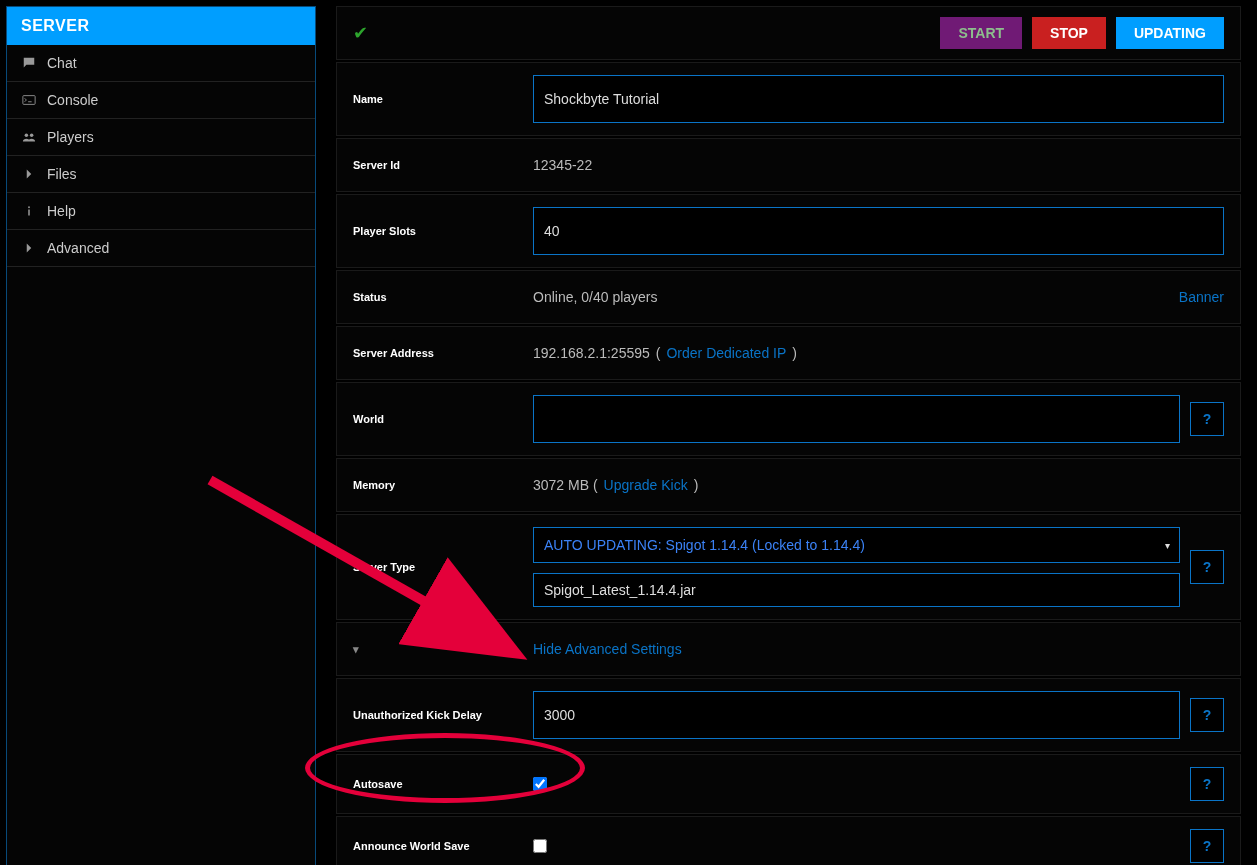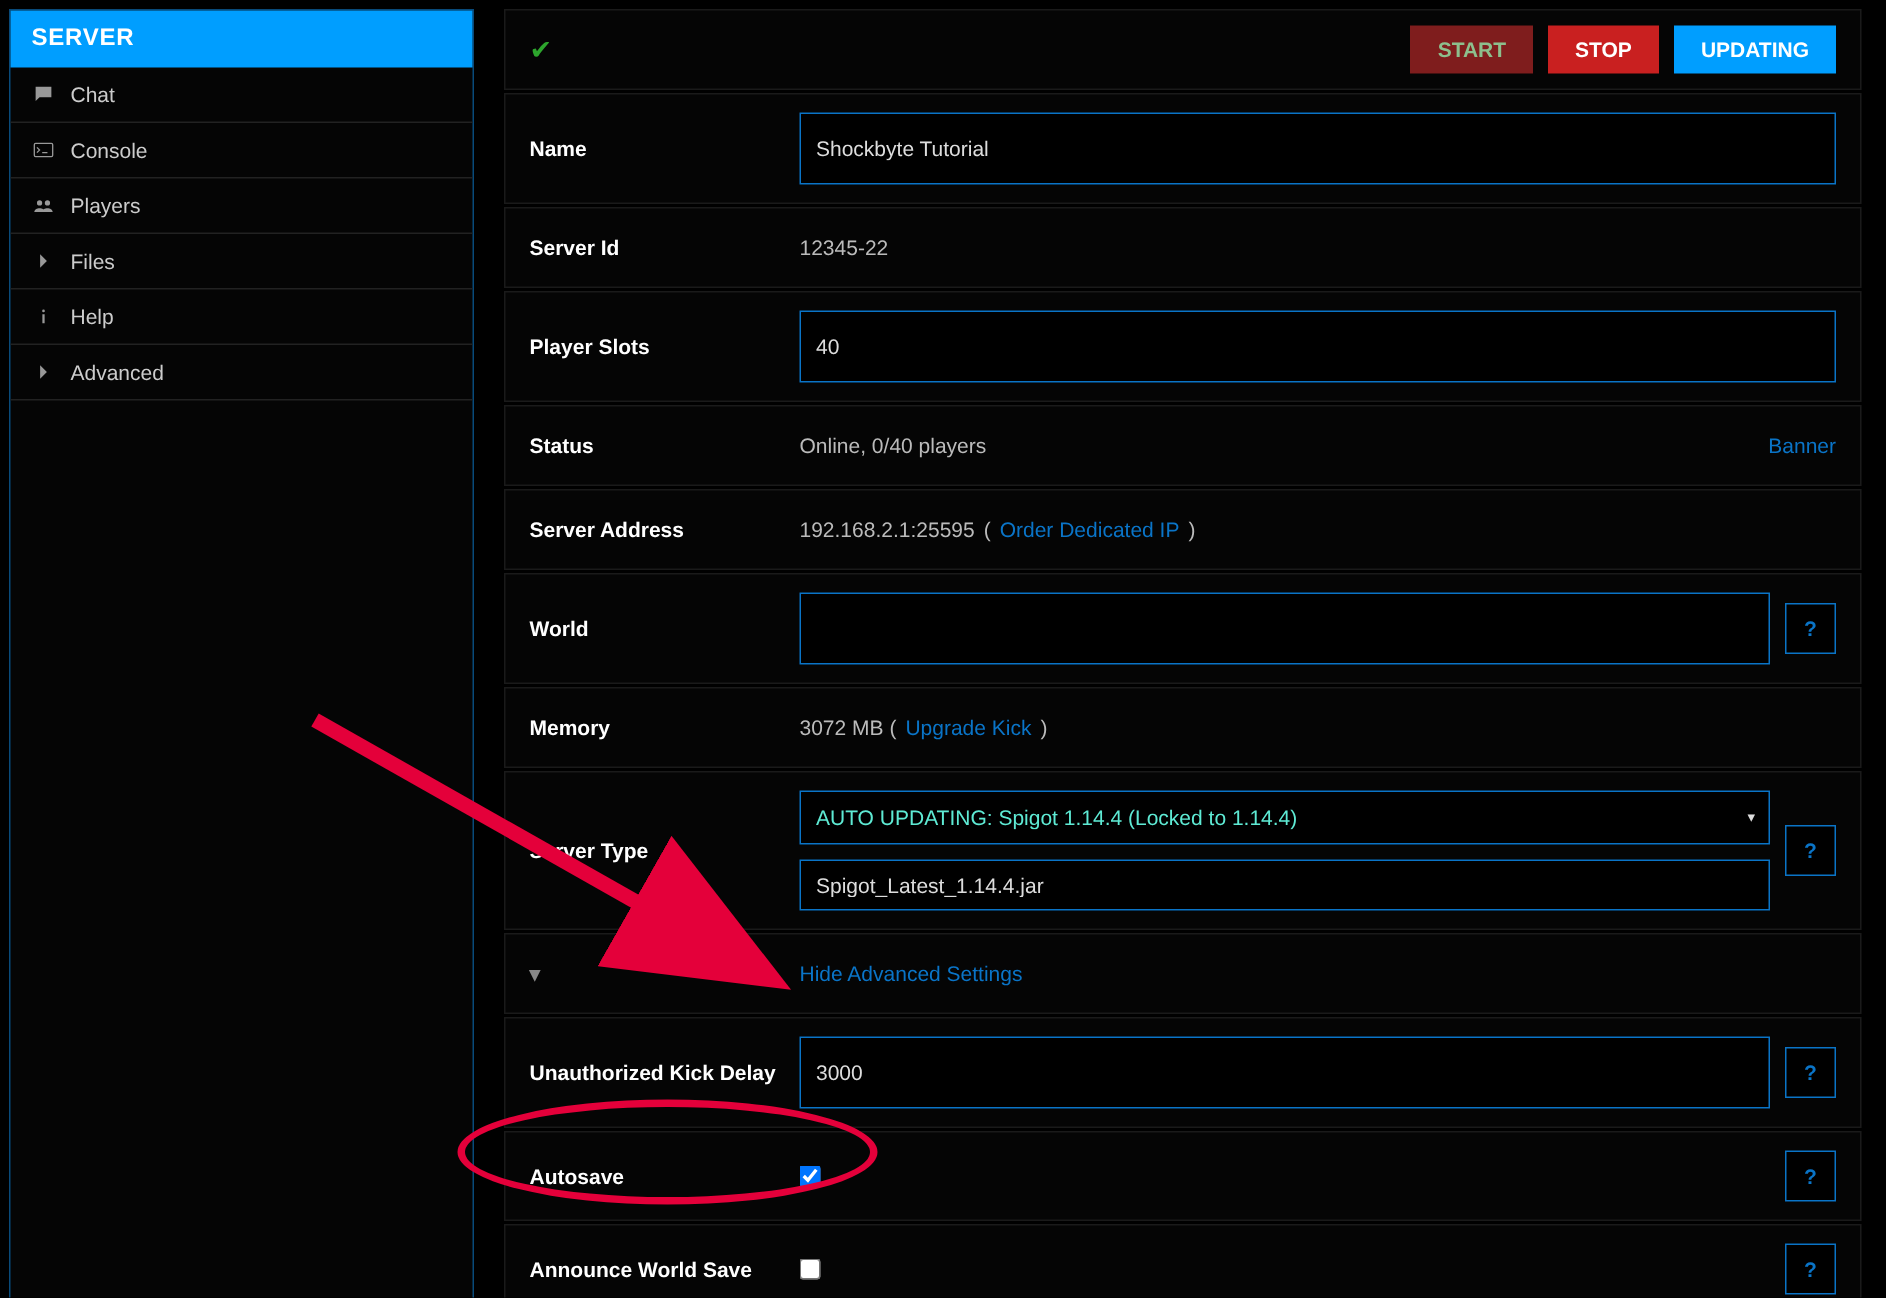--- a/index.html
+++ b/index.html
@@ -75,38 +75,38 @@
   }
   .check { color: #2da52d; font-size: 18px; margin-right: auto; }
   .btn {
     border: none;
     color: #fff;
     padding: 8px 18px;
     font-weight: 600;
     font-size: 14px;
     cursor: pointer;
   }
-  .btn-start { background: #7f1d1d; color: #8dbf8d; }
+  .btn-start { background: #701a75; color: #8dbf8d; }
   .btn-stop { background: #c92020; }
   .btn-restart { background: #009eff; }
 
   .form-row {
     background: #050505;
     border: 1px solid #1a1a1a;
     display: flex;
     align-items: center;
     padding: 12px 16px;
     gap: 10px;
     min-height: 54px;
   }
   .form-row .cell-label {
     width: 170px;
     color: #fff;
     font-weight: 700;
-    font-size: 14px;
+    font-size: 11px;
     flex-shrink: 0;
   }
   .form-row .cell-value {
     flex: 1;
     display: flex;
     align-items: center;
     gap: 6px;
     color: #bbb;
   }
   .form-row .cell-actions {
@@ -121,21 +121,21 @@
     border: 1px solid #0a74c7;
     color: #ddd;
     padding: 8px 10px;
     font-size: 14px;
     height: 48px;
   }
   .input-select {
     flex: 1;
     background: #000;
     border: 1px solid #0a74c7;
-    color: #5eead4;
+    color: #3b82f6;
     padding: 8px 10px;
     font-size: 14px;
     height: 36px;
     appearance: none;
     position: relative;
   }
   .select-wrap {
     position: relative;
     flex: 1;
     display: flex;

